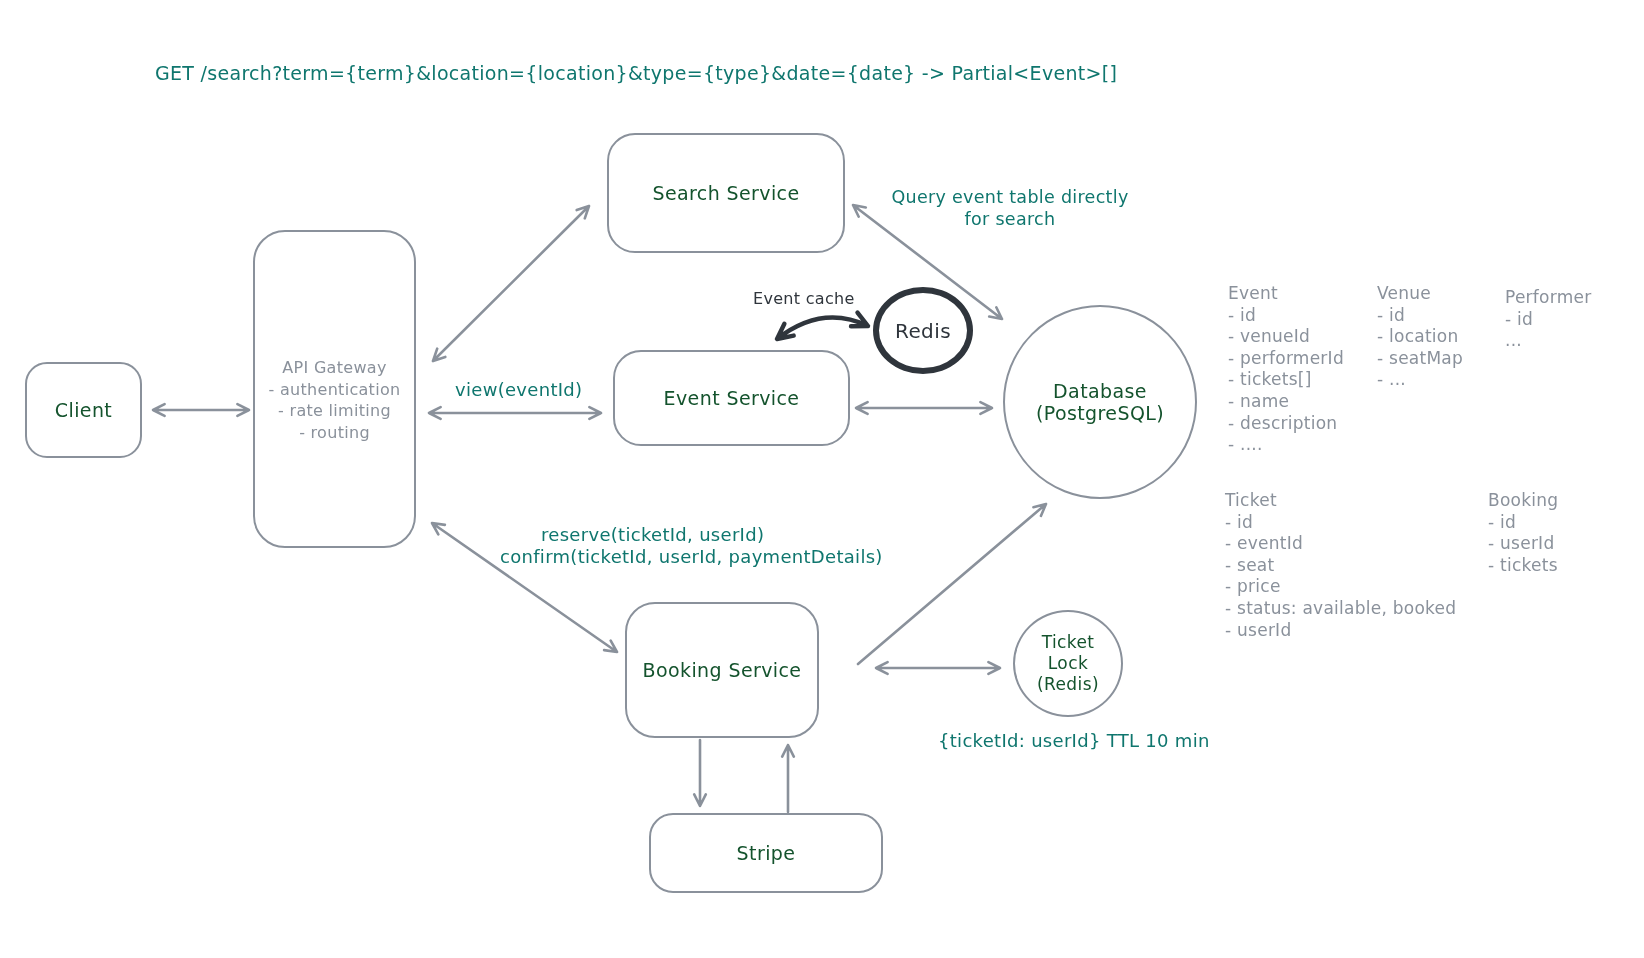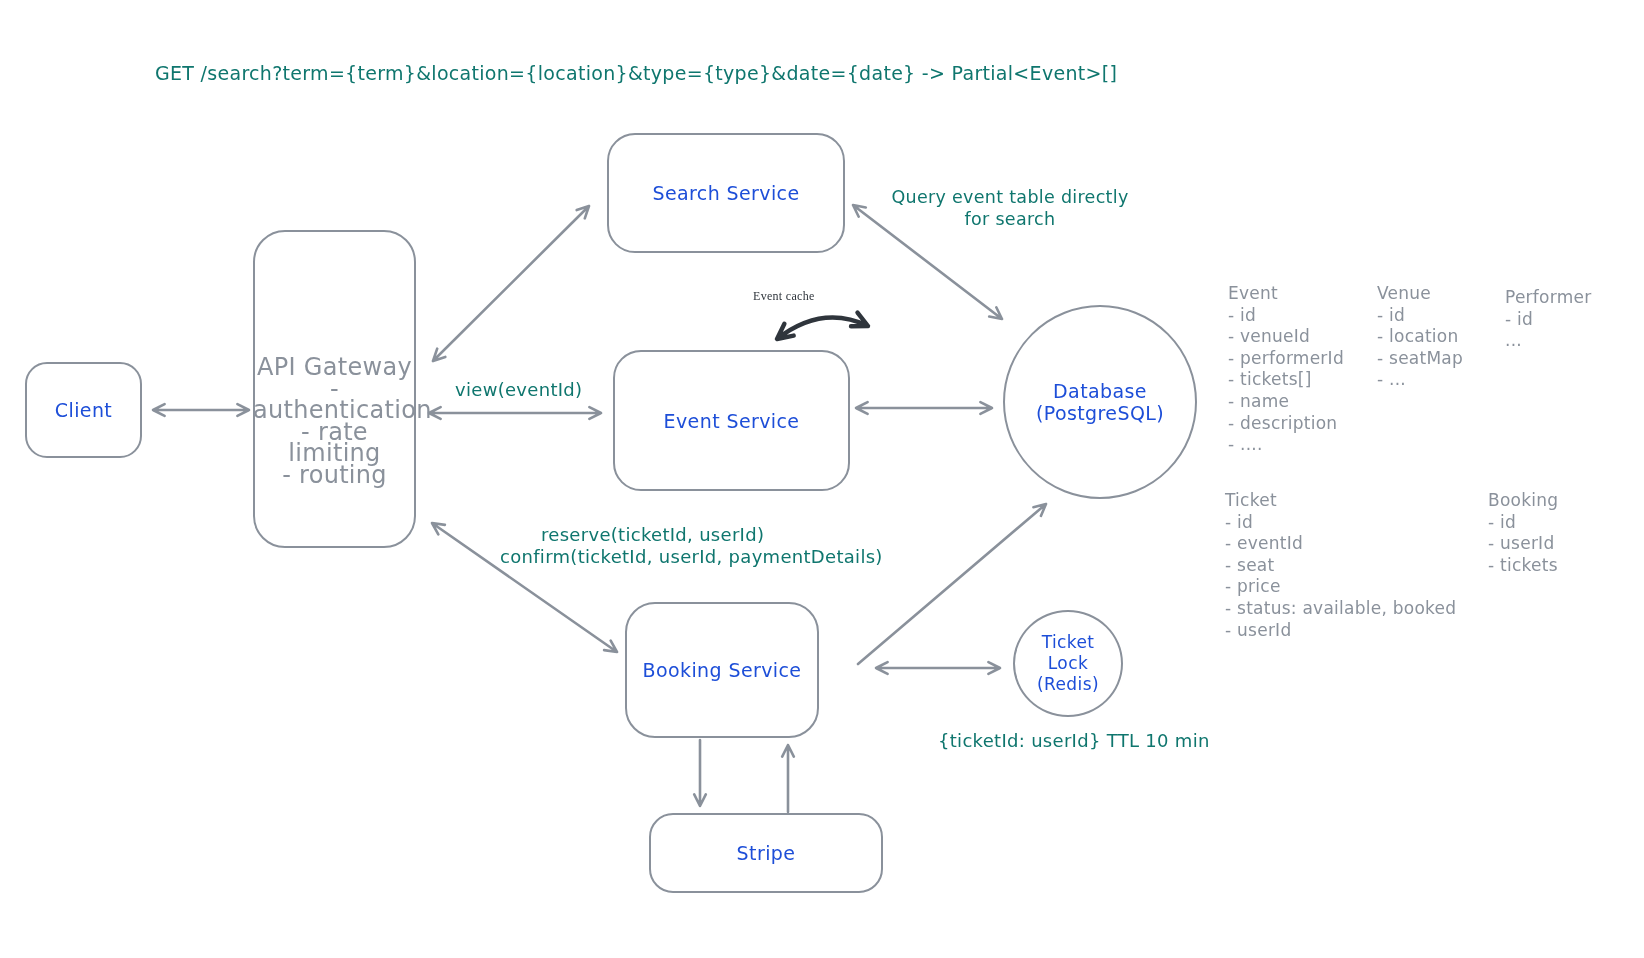--- a/index.html
+++ b/index.html
@@ -6,37 +6,37 @@
   body{
     width:1644px;height:958px;position:relative;overflow:hidden;
     font-family:"DejaVu Sans", sans-serif;
   }
   .canvas{position:absolute;inset:0;}
   svg.wires{position:absolute;left:0;top:0;}
   .node{
     position:absolute;box-sizing:border-box;
     border:2.6px solid #8a919b;background:#ffffff;
     display:flex;align-items:center;justify-content:center;
-    color:#1d4ed8;text-align:center;
+    color:#14532d;text-align:center;
   }
   .node .lbl{font-size:19px;letter-spacing:0.4px;}
   .circle{border-radius:50%;}
   .dark-circle{border:6px solid #2f353c;color:#2f353c;}
   .txt{
     position:absolute;color:#0f766e;white-space:nowrap;
     font-size:18px;letter-spacing:0.3px;
   }
   .txt.center{text-align:center;}
   .schema-col{
     position:absolute;color:#8a919b;font-size:17px;
     line-height:21.6px;letter-spacing:0.25px;white-space:nowrap;
   }
   .schema-col .t{margin-bottom:0px;}
   .gw-text{
-    position:absolute;color:#8a919b;font-size:24px;line-height:21.5px;
+    position:absolute;color:#8a919b;font-size:16px;line-height:21.5px;
     text-align:center;letter-spacing:0.3px;
   }
   .multiline{line-height:22px;}
   .dark{color:#2f353c;}
 </style>
 </head>
 <body>
 
 <div class="canvas">
 
@@ -65,32 +65,35 @@
     <div>API Gateway</div>
     <div>- authentication</div>
     <div>- rate limiting</div>
     <div>- routing</div>
   </div>
 
   <div class="node" style="left:607px;top:133px;width:238px;height:120px;border-radius:28px;">
     <div class="lbl">Search Service</div>
   </div>
 
-  <div class="node" style="left:613px;top:350px;width:237px;height:141px;border-radius:28px;">
+  <div class="node" style="left:613px;top:350px;width:237px;height:96px;border-radius:28px;">
     <div class="lbl">Event Service</div>
   </div>
 
   <div class="node" style="left:625px;top:602px;width:194px;height:136px;border-radius:30px;">
     <div class="lbl">Booking Service</div>
   </div>
 
   <div class="node" style="left:628px;top:813px;width:234px;height:80px;border-radius:24px;margin-left:21px;">
     <div class="lbl">Stripe</div>
   </div>
 
+  <div class="node circle dark-circle" style="left:873px;top:287px;width:100px;height:87px;">
+    <div class="lbl dark" style="font-size:20px;">Redis</div>
+  </div>
 
   <div class="node circle" style="left:1003px;top:305px;width:194px;height:194px;">
     <div class="lbl multiline">
       <div>Database</div>
       <div>(PostgreSQL)</div>
     </div>
   </div>
 
   <div class="node circle" style="left:1013px;top:610px;width:110px;height:107px;">
     <div class="lbl multiline" style="font-size:17px;line-height:21px;">
@@ -98,21 +101,21 @@
       <div>Lock</div>
       <div>(Redis)</div>
     </div>
   </div>
 
   <div class="txt center multiline" style="left:878px;top:186px;width:264px;font-size:17.5px;">
     <div>Query event table directly</div>
     <div>for search</div>
   </div>
 
-  <div class="txt dark" style="left:753px;top:289px;font-size:12px;font-family:Liberation Serif, serif;">Event cache</div>
+  <div class="txt dark" style="left:753px;top:289px;font-size:16px;">Event cache</div>
 
   <div class="txt" style="left:455px;top:379px;">view(eventId)</div>
 
   <div class="txt" style="left:497px;top:524px;margin-left:44px;">reserve(ticketId, userId)</div>
 
   <div class="txt" style="left:500px;top:546px;">confirm(ticketId, userId, paymentDetails)</div>
 
   <div class="txt" style="left:938px;top:730px;">{ticketId: userId} TTL 10 min</div>
 
   <div class="schema-col" style="left:1228px;top:283px;">

